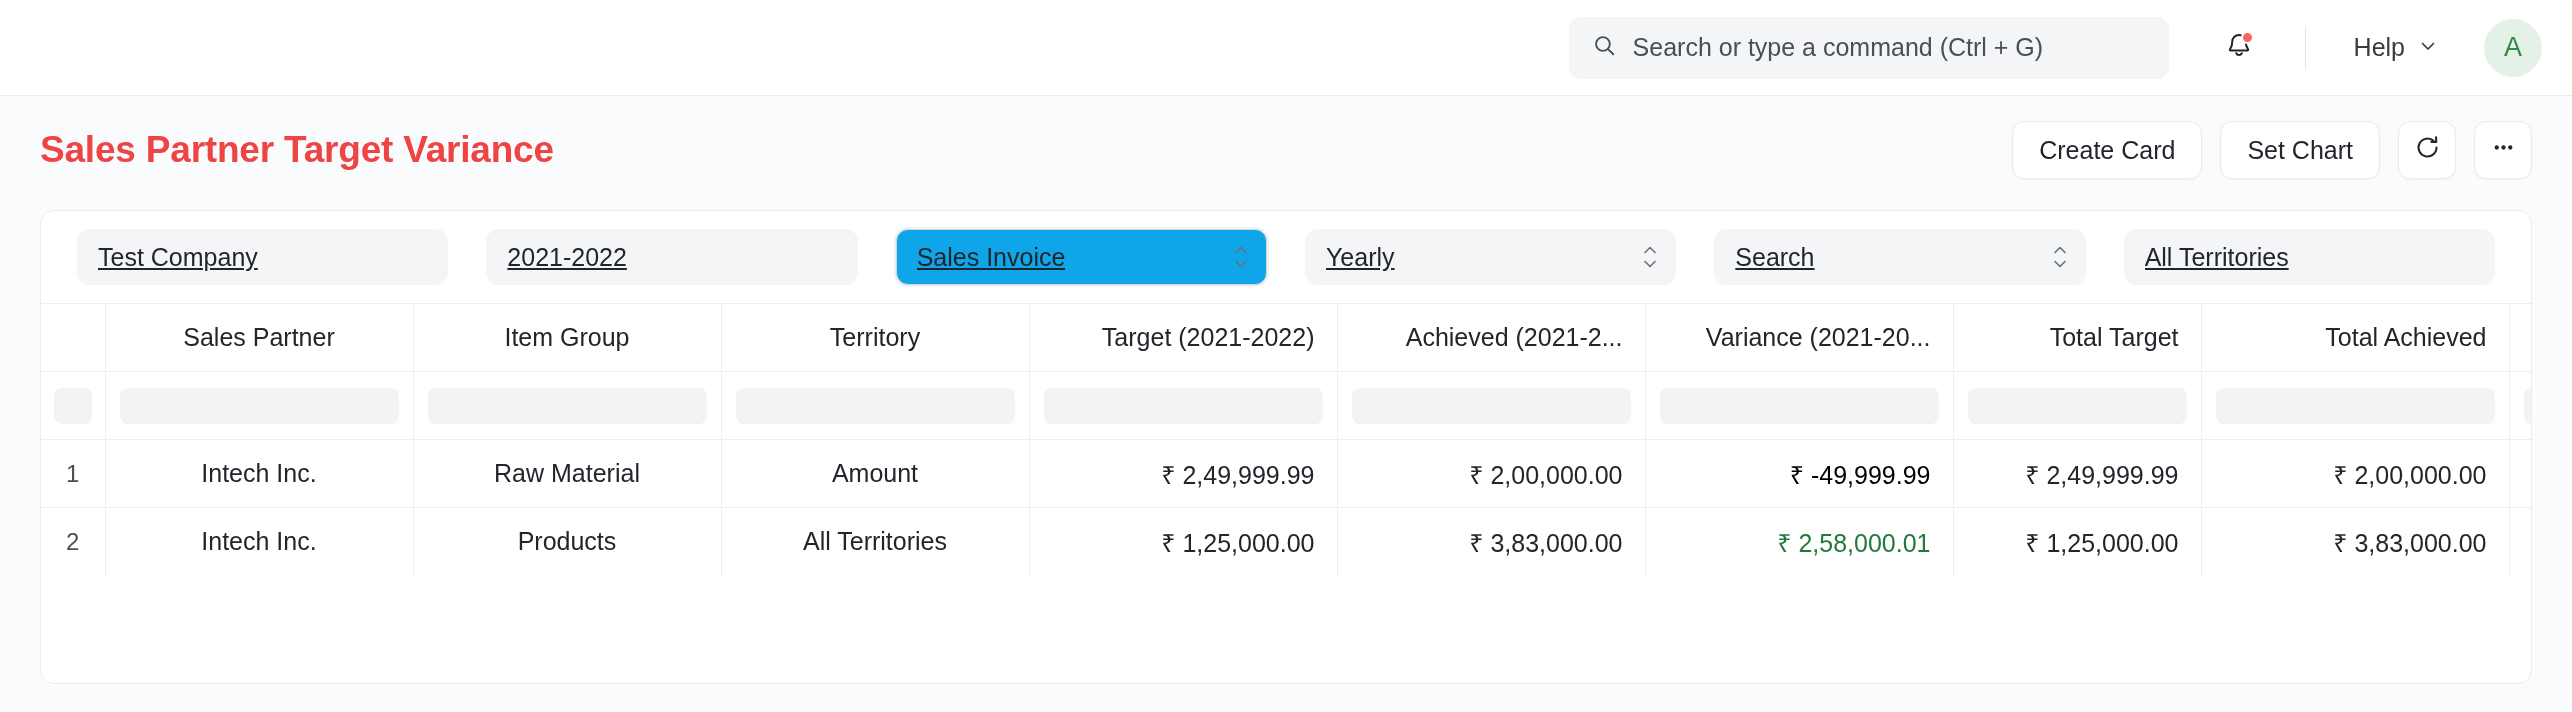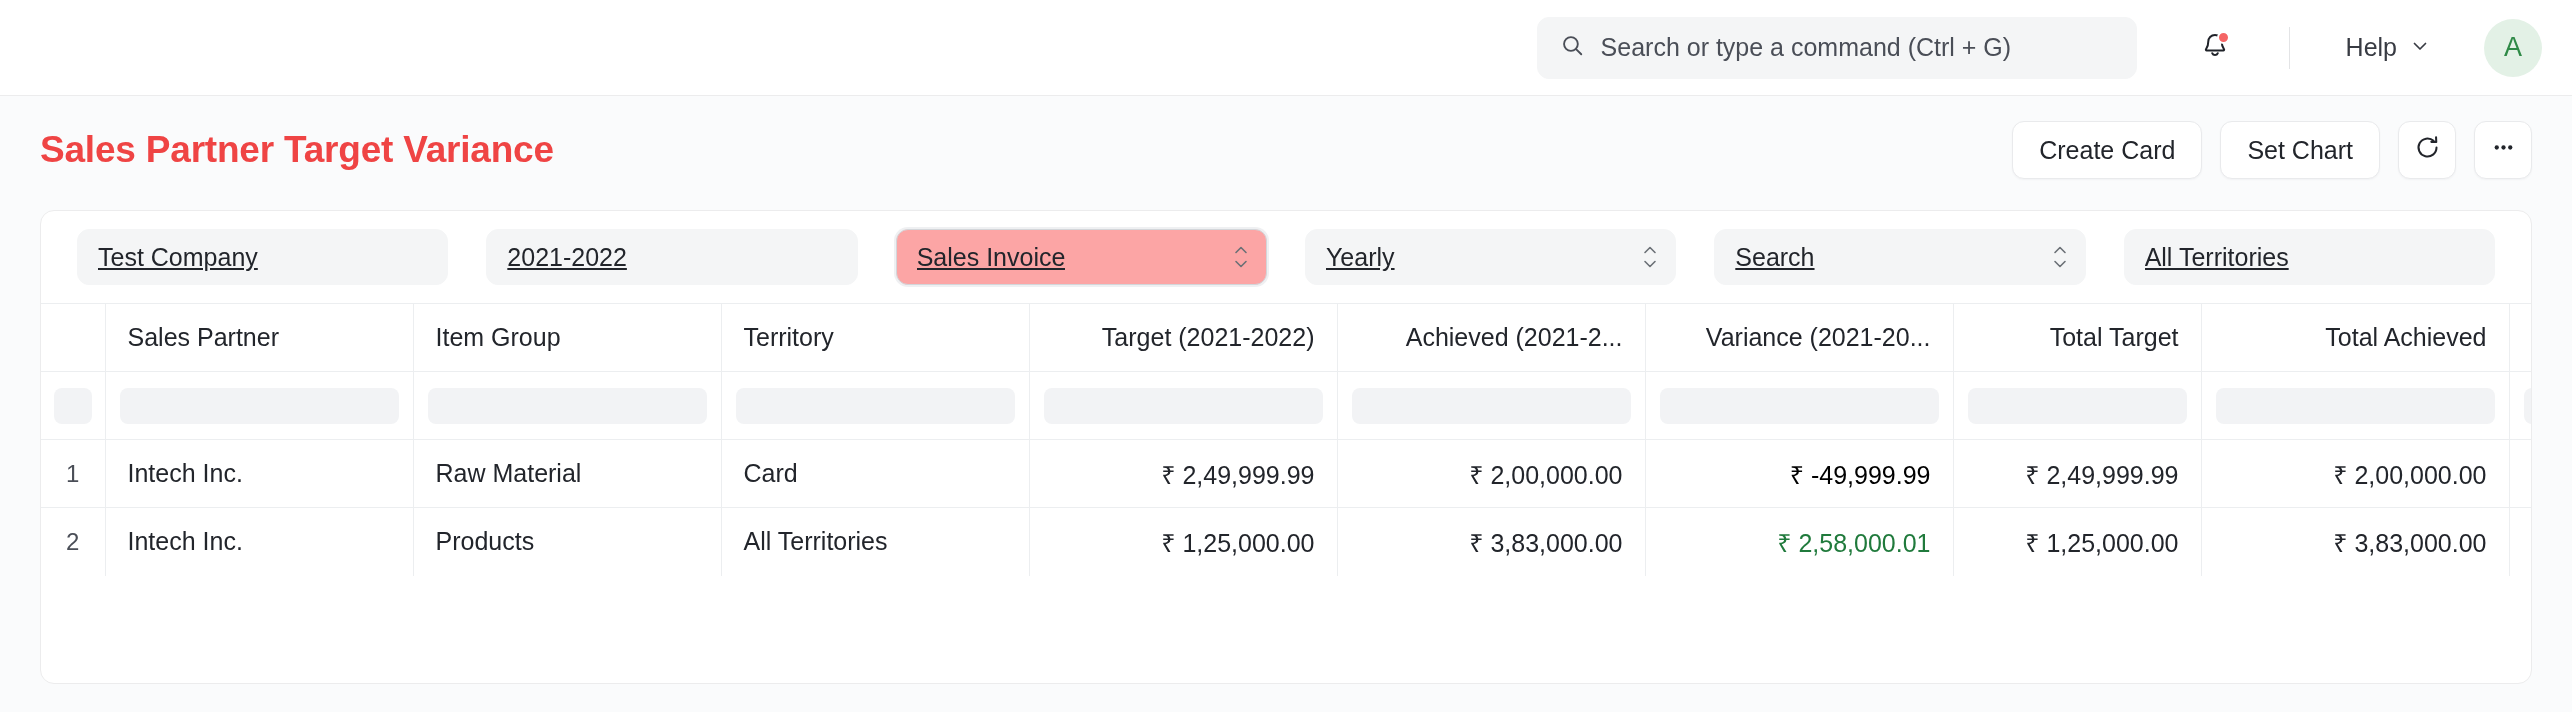--- a/index.html
+++ b/index.html
@@ -37,21 +37,21 @@
   }
   .bc-label {
     font-size: 27px;
     color: #22252b;
     letter-spacing: 0.1px;
   }
 
   .nav-right {
     position: absolute;
     right: 30px; top: 0; bottom: 0;
-    display: flex; align-items: center; gap: 16px;
+    display: flex; align-items: center; gap: 8px;
   }
   .search-box {
     width: 600px; height: 62px;
     background: #f4f5f6;
     border: 1px solid #f4f5f6;
     border-radius: 12px;
     display: flex; align-items: center;
     padding: 0 22px;
     gap: 16px;
     margin-right: 34px;
@@ -158,21 +158,21 @@
     display: flex; align-items: center;
     padding: 0 20px;
     font-size: 25px;
     color: #22252b;
     flex: 1 1 0;
     min-width: 0;
     position: relative;
     text-decoration: underline;
   }
   .filter.focused {
-    background: #fca5a5;
+    background: #0ea5e9;
     border: 1px solid #d3d6da;
     box-shadow: 0 0 0 2px rgba(180,186,194,0.22);
   }
   .filter .ftext { overflow: hidden; text-overflow: ellipsis; white-space: nowrap; }
   .stepper {
     position: absolute; right: 18px; top: 50%;
     transform: translateY(-50%);
     display: flex; flex-direction: column; gap: 5px;
     color: #6b7076;
   }
@@ -181,21 +181,21 @@
   .table-wrap { width: 100%; overflow: hidden; }
   table { border-collapse: collapse; table-layout: fixed; width: 2612px; }
   th, td {
     border-top: 1px solid #eceef0;
     border-right: 1px solid #eceef0;
     height: 68px;
     font-weight: normal;
     font-size: 25px;
     color: #22252b;
     padding: 0 22px;
-    text-align: left;
+    text-align: center;
     white-space: nowrap;
     overflow: hidden;
     text-overflow: ellipsis;
   }
   th { color: #22252b; }
   .col-idx { width: 64px; padding: 0; text-align: center; color: #4a4e57; font-size: 24px; }
   .num { text-align: right; }
   td.num, th.num { text-align: right; }
   .neg { color: #000000; }
   .pos { color: #207a3c; }
@@ -386,21 +386,21 @@
               </td>
             <td>
                 <div class="skel"></div>
               </td>
           </tr>
 
           <tr>
             <td class="col-idx">1</td>
             <td>Intech Inc.</td>
             <td>Raw Material</td>
-            <td>Card</td>
+            <td>Amount</td>
             <td class="num">₹ 2,49,999.99</td>
             <td class="num">₹ 2,00,000.00</td>
             <td class="num neg">₹ -49,999.99</td>
             <td class="num">₹ 2,49,999.99</td>
             <td class="num">₹ 2,00,000.00</td>
             <td></td>
           </tr>
 
           <tr>
             <td class="col-idx">2</td>

